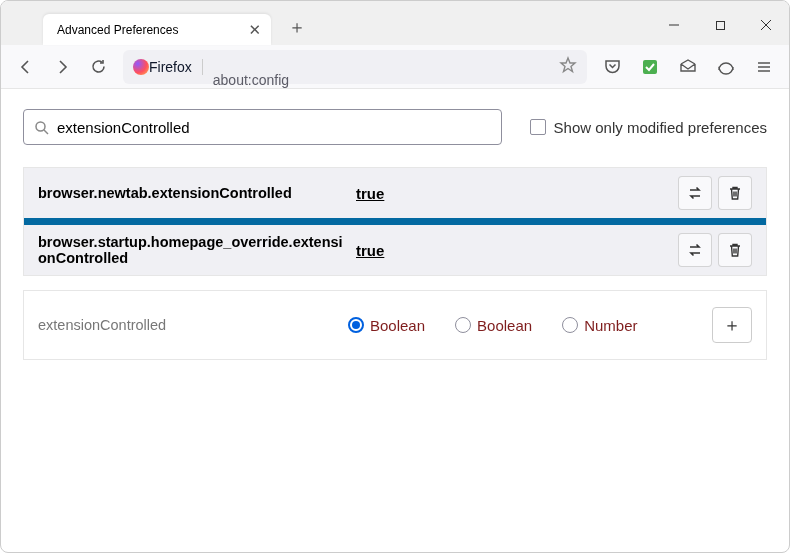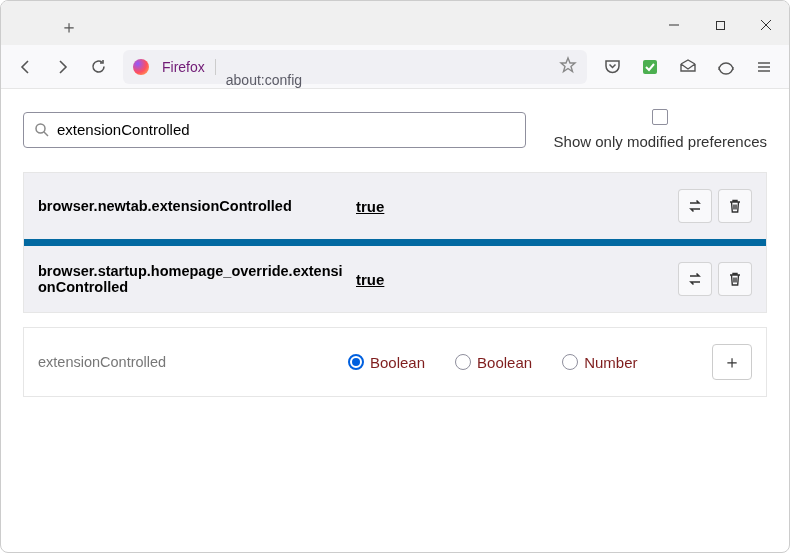--- a/index.html
+++ b/index.html
@@ -11,37 +11,37 @@
 .tab { background: #fff; border-radius: 6px 6px 0 0; padding: 8px 10px 8px 14px; display: flex; align-items: center; gap: 70px; min-width: 200px; font-size: 12px; box-shadow: 0 -1px 3px rgba(0,0,0,0.08); }
 .tab .close-x { cursor: pointer; font-size: 15px; color: #555; line-height: 1; }
 .new-tab { width: 32px; height: 32px; display: flex; align-items: center; justify-content: center; font-size: 18px; color: #555; margin-left: 10px; margin-bottom: 2px; cursor: pointer; }
 .window-controls { margin-left: auto; display: flex; }
 .win-btn { width: 46px; height: 40px; display: flex; align-items: center; justify-content: center; color: #333; cursor: pointer; }
 
 
 .toolbar { height: 44px; background: #f9f9fb; border-bottom: 1px solid #e6e6e6; display: flex; align-items: center; padding: 0 8px; gap: 2px; }
 .tb-btn { width: 34px; height: 34px; display: flex; align-items: center; justify-content: center; border-radius: 4px; cursor: pointer; color: #555; }
 .url-bar { flex: 1; display: flex; align-items: center; background: #f0f0f4; border-radius: 6px; height: 34px; margin: 0 6px; padding: 0 10px; gap: 10px; }
-.identity { display: flex; align-items: center; gap: 13px; color: #701a75; font-size: 14px; border-right: 1px solid #ccc; padding-right: 10px; }
+.identity { display: flex; align-items: center; gap: 0; color: #0f172a; font-size: 14px; border-right: 1px solid #ccc; padding-right: 10px; }
 .ff-logo { width: 16px; height: 16px; border-radius: 50%; background: radial-gradient(circle at 30% 30%, #9059ff, #ff4f5e 55%, #ffbd4f); }
 .url-text { color: #5b5b66; font-size: 14px; flex: 1; margin-top: 27px; }
 .star-btn { color: #888; cursor: pointer; }
 .right-icons { display: flex; gap: 4px; }
 
 
 .content { padding: 20px 22px; }
 .search-row { display: flex; align-items: center; gap: 28px; }
 .search-box { flex: 1; border: 1px solid #8f8f9d; border-radius: 4px; height: 36px; display: flex; align-items: center; padding: 0 10px; gap: 8px; }
 .search-box svg { flex-shrink: 0; }
 .search-box input { border: none; outline: none; font-size: 15px; flex: 1; background: transparent; }
-.checkbox-wrap { display: flex; align-items: center; gap: 8px; font-size: 15px; color: #333; cursor: pointer; flex-direction: column; }
+.checkbox-wrap { display: flex; align-items: center; gap: 8px; font-size: 15px; color: #333; cursor: pointer; }
 .checkbox-wrap .cb { width: 16px; height: 16px; border: 1px solid #8f8f9d; border-radius: 2px; }
 
 .pref-list { margin-top: 22px; border: 1px solid #e6e6e6; }
-.pref-row { display: flex; align-items: center; padding: 16px 14px; gap: 8px; min-height: 50px; }
+.pref-row { display: flex; align-items: center; padding: 8px 14px; gap: 8px; min-height: 50px; }
 .pref-row.modified { background: #f0f0f4; font-weight: 600; }
 .pref-row + .pref-row { border-top: 7px solid #0369a1; }
 .pref-name { width: 310px; font-size: 14.5px; word-break: break-word; }
 .pref-value { flex: 1; font-size: 15px; text-decoration: underline; }
 .pref-actions { display: flex; gap: 6px; }
 .pref-btn { width: 34px; height: 34px; border: 1px solid #ccc; background: #fff; border-radius: 4px; display: flex; align-items: center; justify-content: center; cursor: pointer; color: #333; }
 .pref-btn.ghost { border-color: rgba(0,0,0,0.15); background: #f9f9fb; }
 
 .new-pref-row { display: flex; align-items: center; padding: 16px 14px; border: 1px solid #e6e6e6; margin-top: 14px; }
 .new-pref-name { width: 310px; color: #777; font-size: 14.5px; }
@@ -50,20 +50,24 @@
 .radio { width: 16px; height: 16px; border: 1px solid #8f8f9d; border-radius: 50%; display: flex; align-items: center; justify-content: center; }
 .radio.selected { border-color: #0060df; border-width: 2px; }
 .radio.selected::after { content: ''; width: 8px; height: 8px; background: #0060df; border-radius: 50%; }
 .add-btn { width: 40px; height: 36px; border: 1px solid #ccc; background: #fff; border-radius: 4px; display: flex; align-items: center; justify-content: center; cursor: pointer; font-size: 18px; color: #333; }
 </style>
 </head>
 <body>
 
 <div class="title-bar">
   <div class="tabs-area">
+    <div class="tab">
+      <span>Advanced Preferences</span>
+      <span class="close-x">✕</span>
+    </div>
     <div class="new-tab">＋</div>
   </div>
   <div class="window-controls">
     <div class="win-btn">
         <svg width="12" height="12" viewBox="0 0 12 12">
           <line x1="1" y1="6" x2="11" y2="6" stroke="currentColor" stroke-width="1"></line>
         </svg>
       </div>
     <div class="win-btn">
         <svg width="11" height="11" viewBox="0 0 11 11">

